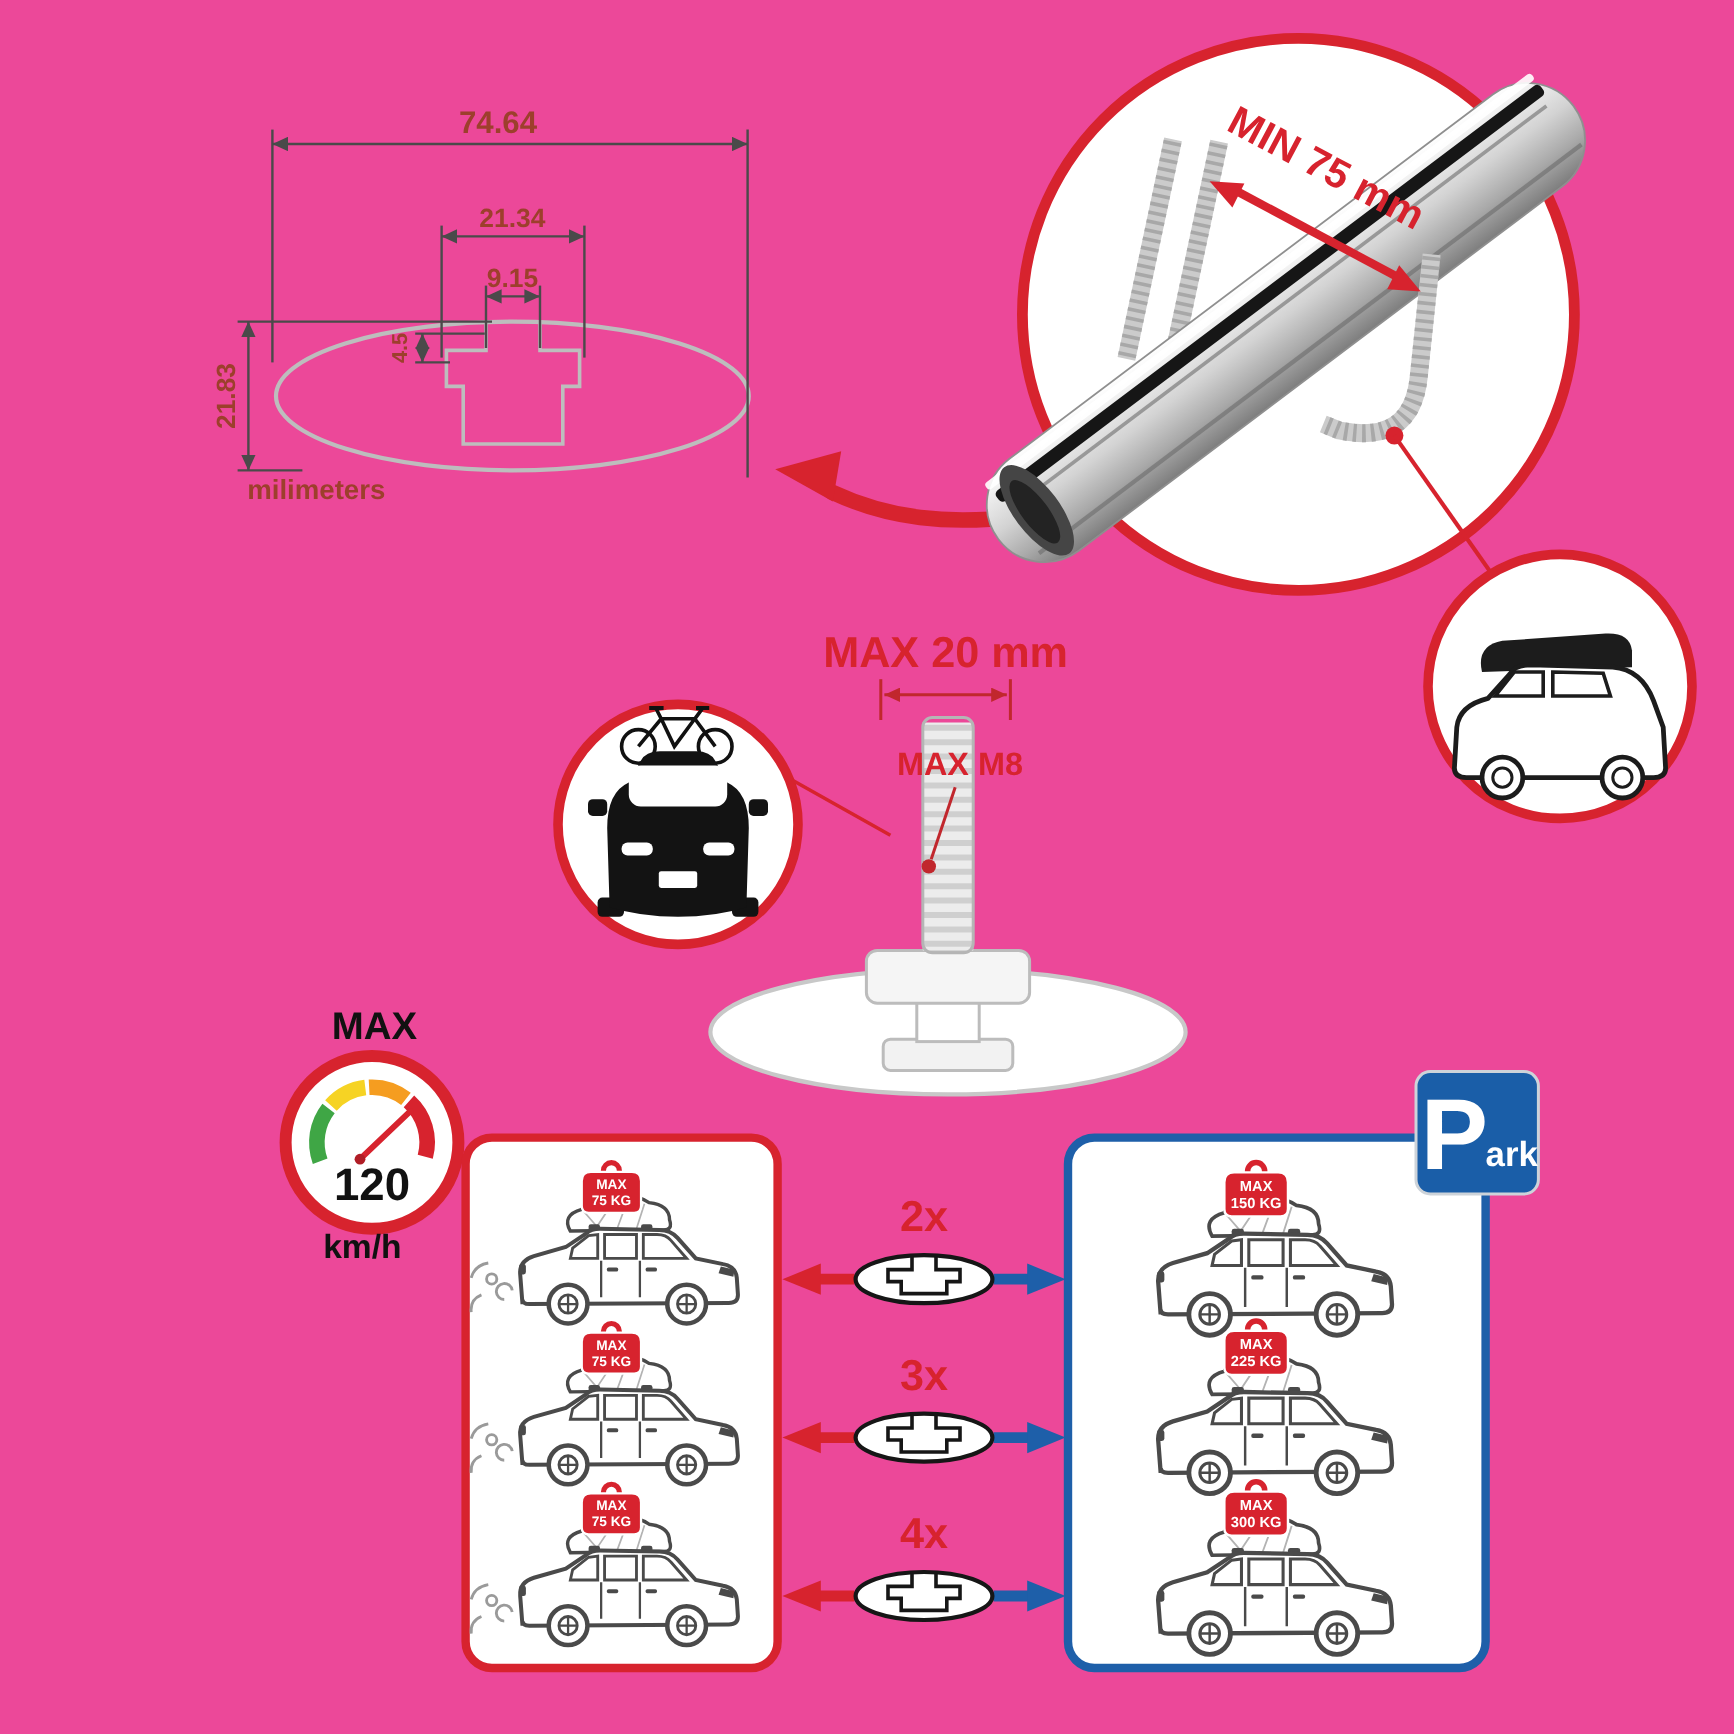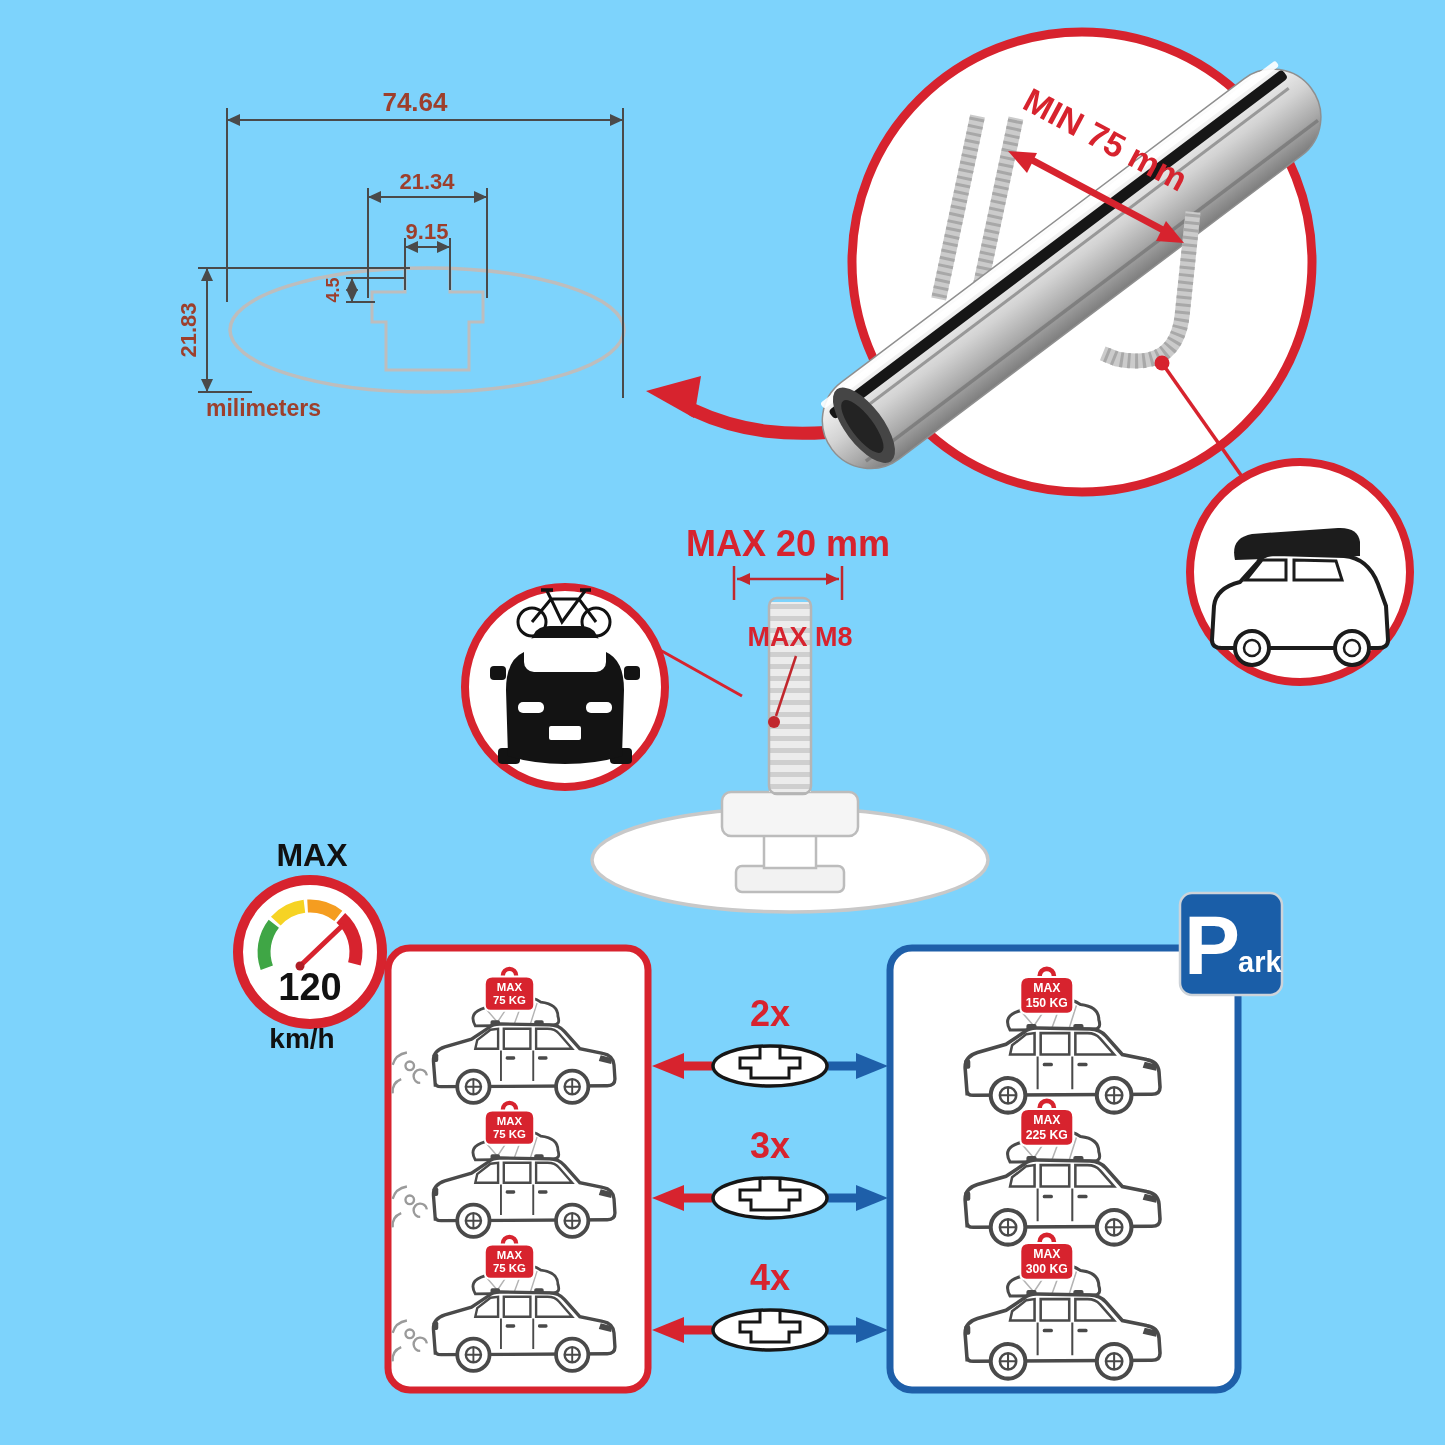--- a/index.html
+++ b/index.html
@@ -1,16 +1,16 @@
 <!DOCTYPE html>
 <html><head>
 <meta charset="utf-8">
 <style>
   html,body{margin:0;padding:0;background:#fff;}
-  .stage{position:relative;width:1445px;height:1445px;background:#7dd3fc;overflow:hidden;}
+  .stage{position:relative;width:1445px;height:1445px;background:#ec4899;overflow:hidden;}
   svg{position:absolute;left:0;top:0;}
   svg text{font-family:"Liberation Sans","DejaVu Sans",sans-serif;font-weight:bold;}
   .dimtxt{fill:#9d3f2c;}
   .redtxt{fill:#d7232e;}
   .blktxt{fill:#111111;}
   .whttxt{fill:#ffffff;}
   .dimline{stroke:#4a4a4a;stroke-width:2;fill:none;}
   .rdimline{stroke:#c1272d;stroke-width:2.5;fill:none;}
   .ghost{stroke:#bdbdbd;fill:none;}
 </style>

